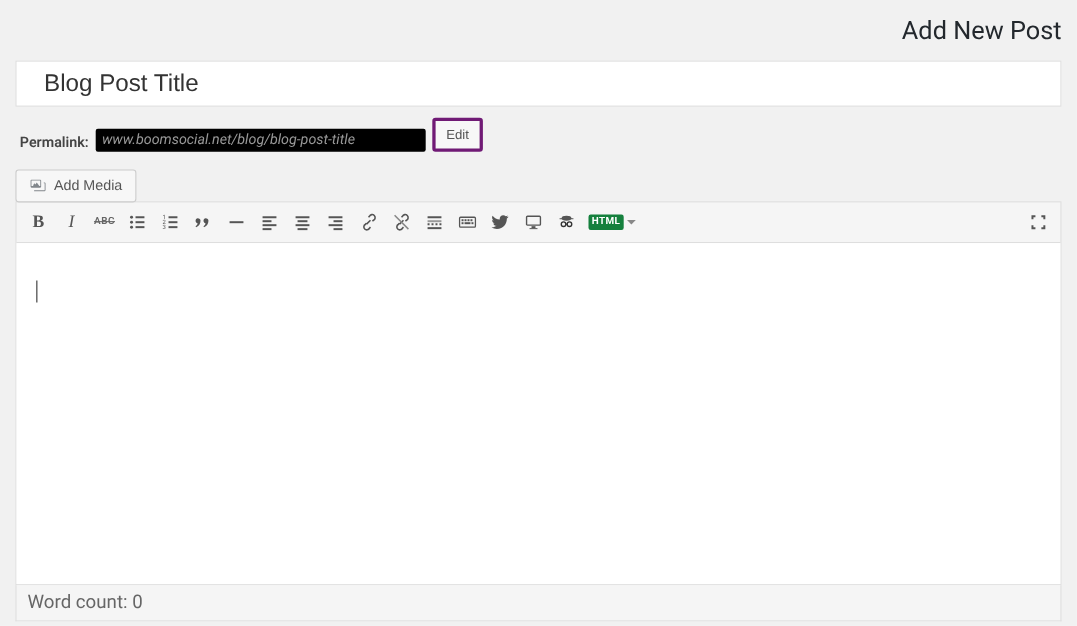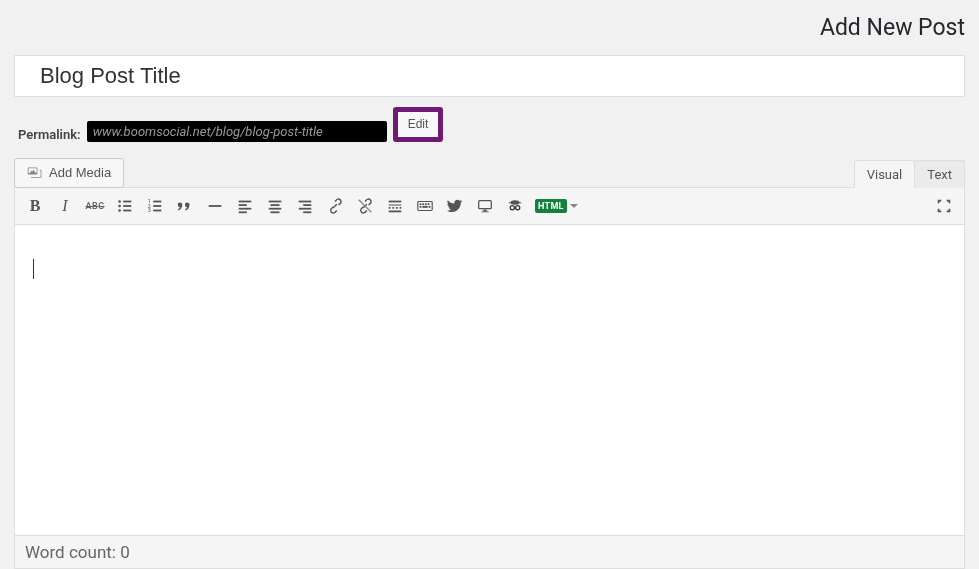--- a/index.html
+++ b/index.html
@@ -44,21 +44,21 @@
     color: #999;
     background: #000000;
     padding: 3px 6px;
     border-radius: 2px;
     flex: 0 1 auto;
     min-width: 300px;
     font-style: italic;
   }
   .btn {
     background: #f7f7f7;
-    border: 5px solid #701a75;
+    border: 3px solid #701a75;
     border-radius: 3px;
     color: #555;
     font-size: 12px;
     padding: 4px 10px;
     cursor: pointer;
     line-height: 1.4;
   }
   .add-media-row {
     display: flex;
     align-items: flex-end;
@@ -186,24 +186,20 @@
     <button class="btn">Edit</button>
   </div>
 
   <div class="add-media-row">
     <button class="add-media-btn">
       <svg viewBox="0 0 20 20">
           <path d="M13 11V4c0-.55-.45-1-1-1H2c-.55 0-1 .45-1 1v7c0 .55.45 1 1 1h10c.55 0 1-.45 1-1zm-1-1H2V4h10v6zm-8-1l1.5-2 1 1.5L8 6l3 4H4zm14-3v9c0 .55-.45 1-1 1H5v-1h12V7h-1V6h1c.55 0 1 .45 1 1z"></path>
         </svg>
       <span>Add Media</span>
     </button>
-    <div class="editor-tabs">
-      <div class="editor-tab active">Visual</div>
-      <div class="editor-tab">Text</div>
-    </div>
   </div>
 
   <div class="editor-container">
     <div class="toolbar">
       <div class="tb-btn">
           <span class="bold">B</span>
         </div>
       <div class="tb-btn">
           <span class="italic">I</span>
         </div>

